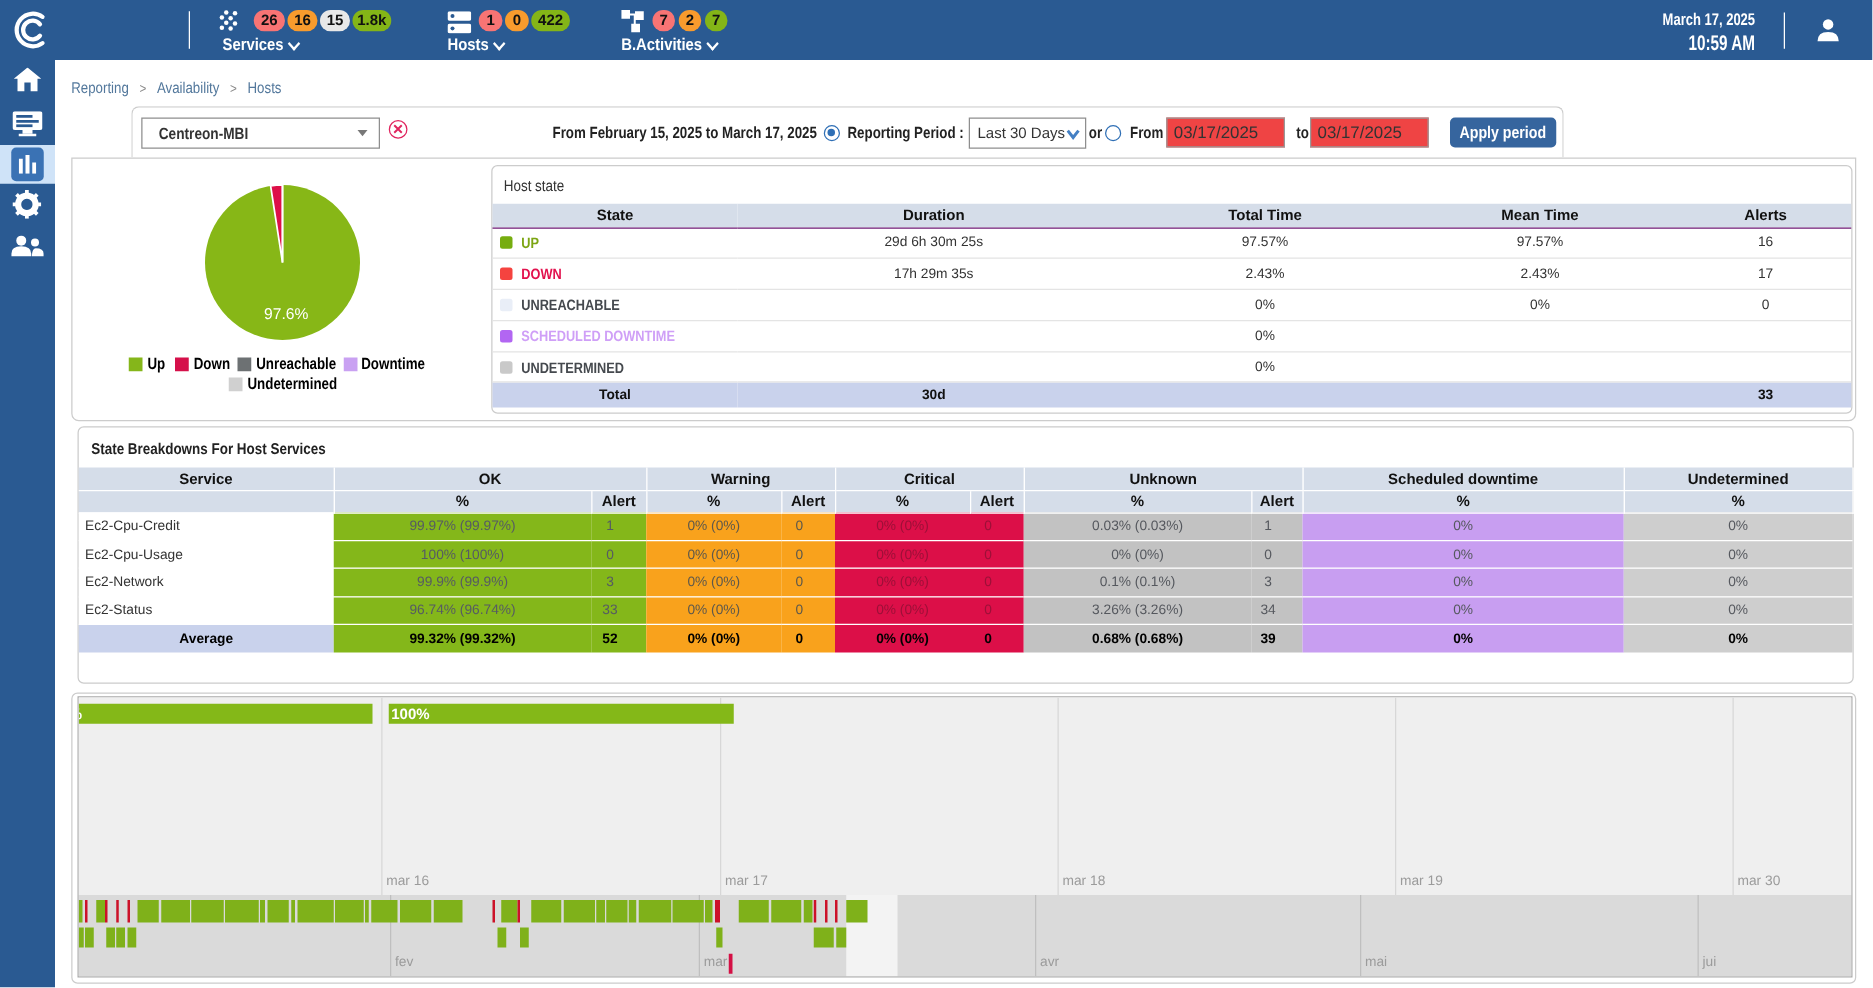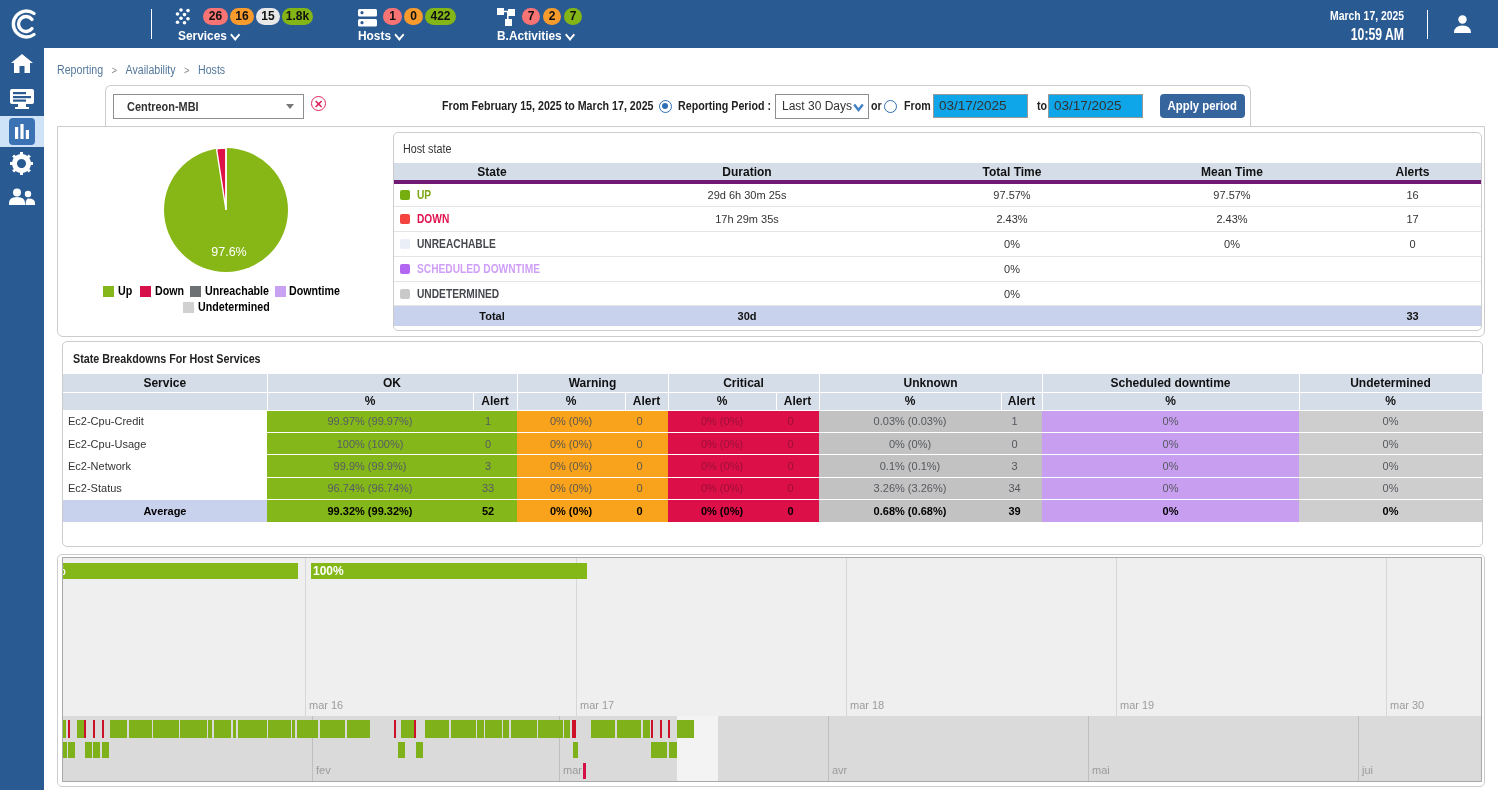--- a/index.html
+++ b/index.html
@@ -40,31 +40,31 @@
 #fpanel { left:57px; top:85px; width:1146px; height:41px; border-radius:6px 6px 0 0; border-bottom:none;margin-left:48px; }
 .selbox { position:absolute; top:8px; height:25px; border:1px solid #8e8e8e; background:#fff; font-size:13px; color:#333; }
 #sel1 { left:7px; width:191px; font-weight:bold; line-height:23px; padding-left:13px; }
 #sel1 .arr { position:absolute; right:9px; top:9px; width:0; height:0; border-left:4.5px solid transparent; border-right:4.5px solid transparent; border-top:5.5px solid #787878; }
 #redx { position:absolute; left:205px; top:10px; width:15px; height:15px; border:1.5px solid #e0245e; border-radius:50%; color:#e0245e; font-size:11px; font-weight:bold; text-align:center; line-height:14px; }
 .flabel { position:absolute; top:12px; font-size:13px; font-weight:bold; color:#222; white-space:nowrap; transform:scaleX(0.82); transform-origin:0 50%; }
 .radio { position:absolute; top:14px; width:13px; height:13px; border:1.5px solid #2f6fb5; border-radius:50%; background:#fff; }
 .radio.sel:before { content:""; position:absolute; left:2px; top:2px; width:6px; height:6px; background:#2f6fb5; border-radius:50%; }
 #sel3 { left:669px; width:94px; line-height:23px; padding-left:6px; font-size:12px; }
 #sel3 .barr { position:absolute; right:4px; top:8px; width:11px; height:9px; }
-.dinput { position:absolute; top:8px; height:24px; border:1px solid #999; background:#0ea5e9; font-size:13.5px; color:#333; line-height:22px; padding-left:5px; }
+.dinput { position:absolute; top:8px; height:24px; border:1px solid #999; background:#ef4444; font-size:13.5px; color:#333; line-height:22px; padding-left:5px; }
 #applybtn { position:absolute; left:1054px; top:8px; width:85px; height:24px; background:#36659e; border-radius:4px; color:#fff; font-size:13.5px; font-weight:bold; text-align:center; line-height:24px; transform-origin:50% 50%; }
 #applybtn span { display:inline-block; transform:scaleX(0.84); }
 #csvicon { position:absolute; left:1410px; top:12px; width:14px; height:16px; }
 
 
 #mpanel { left:57px; top:126px; width:1428px; height:211px; border-radius:0 0 6px 6px; }
 #hostpanel { left:335px; top:5px; width:1089px; height:199px; border:1px solid #ccc; border-radius:5px; position:absolute; background:#fff; }
 #hostpanel h3 { font-size:12.5px; font-weight:normal; color:#333; margin:9px 0 0 9px; transform:scaleX(0.86); transform-origin:0 50%; }
 table.ht { border-collapse:collapse; width:1087px; margin-top:7px; font-size:11px; color:#333; }
-table.ht th { background:#d5dde9; font-weight:bold; color:#111; height:19px; font-size:12px; border-bottom:4px solid #701a75; }
+table.ht th { background:#d5dde9; font-weight:bold; color:#111; height:19px; font-size:12px; border-bottom:1px solid #701a75; }
 table.ht td { height:24.8px; text-align:center; border-bottom:1px solid #e4e4e4; }
 table.ht .sl { text-align:left; padding-left:6px; font-weight:bold; font-size:12px; }
 table.ht .sl i { display:inline-block; font-style:normal; transform:scaleX(0.85); transform-origin:0 50%; }
 .sw { display:inline-block; width:10px; height:10px; border-radius:2px; vertical-align:-1px; margin-right:7px; }
 table.ht tr.trow td { background:#c9d2ec; border-top:1px solid #9aa2b2; border-bottom:none; font-weight:bold; color:#111; height:20px; }
 
 
 #piewrap { position:absolute; left:0px; top:8px; width:335px; height:200px; }
 #leg { position:absolute; left:0; top:0; width:335px; height:200px; font-size:13px; font-weight:bold; color:#000; }
 .lsw { position:absolute; width:11px; height:11px; }

